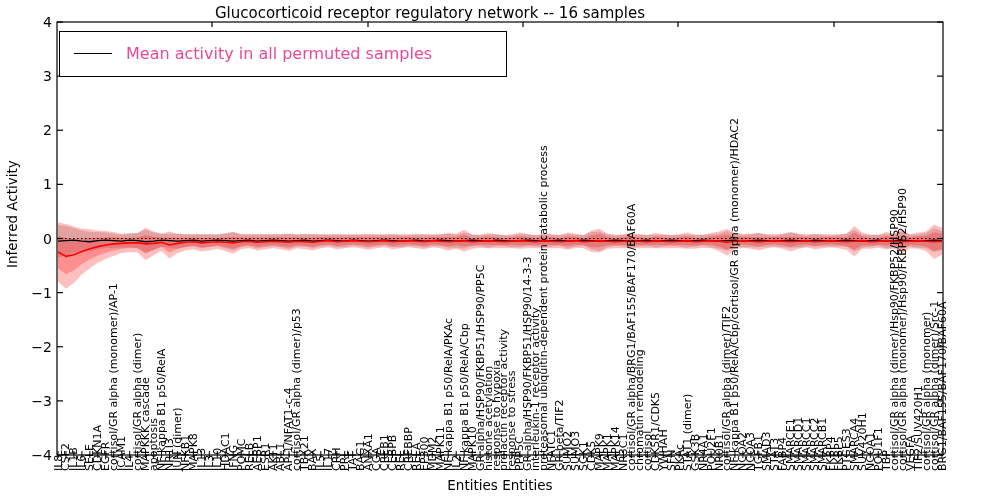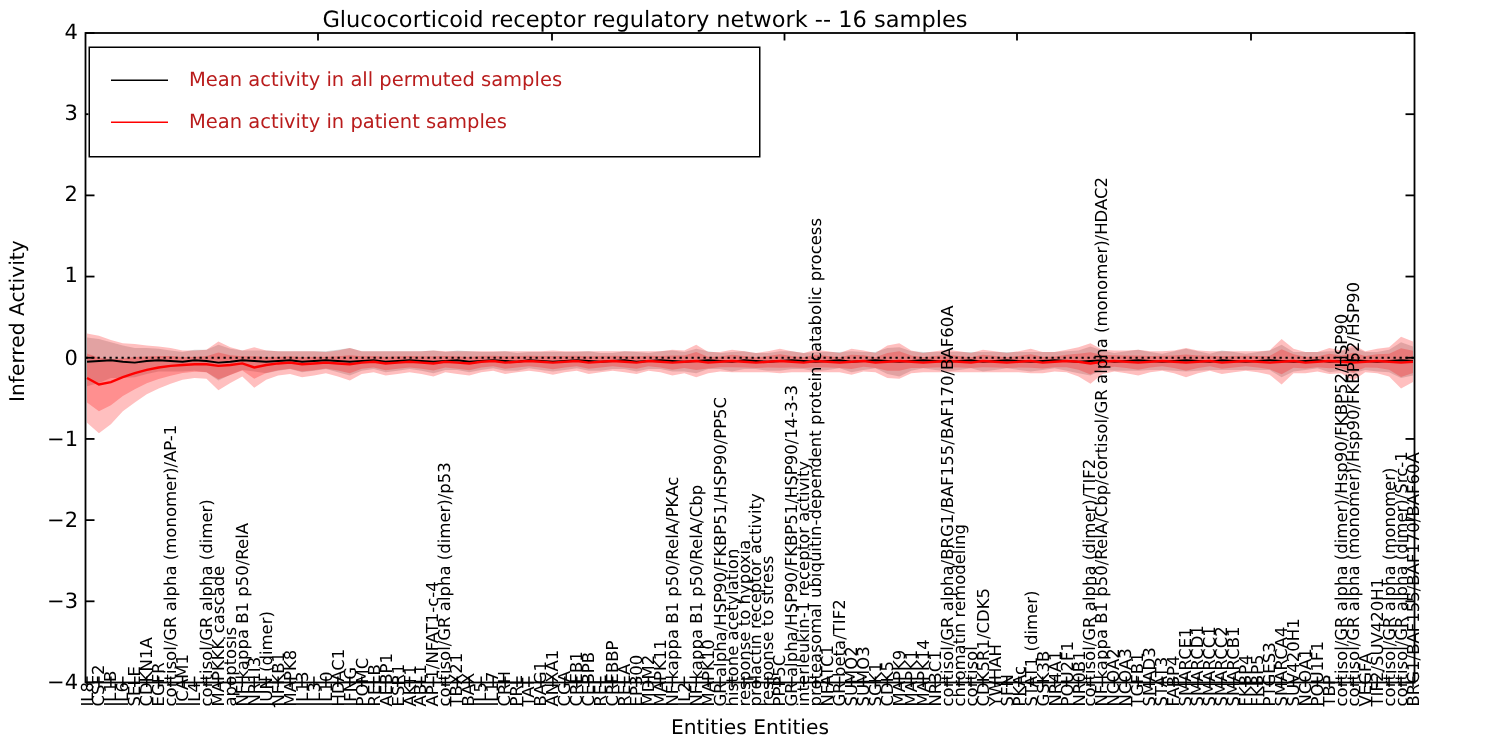--- a/index.html
+++ b/index.html
@@ -9,21 +9,21 @@
   .title{position:absolute;left:0;top:4px;width:860px;text-align:center;
          font-size:15px;color:#000;}
   .xlabel{position:absolute;left:0;top:477px;width:1000px;text-align:center;
           font-size:13.5px;color:#000;}
   .ylabel{position:absolute;left:4px;top:268px;transform-origin:0 0;
           transform:rotate(-90deg);font-size:13.5px;color:#000;white-space:nowrap;}
   .legend{position:absolute;left:59px;top:31px;width:448px;box-sizing:border-box;
           border:1.6px solid #000;background:#fff;padding:7px 10px 9px 10px;z-index:5;}
   .legend-row{display:flex;align-items:center;height:28px;}
   .legend-line{width:38px;height:0;border-top:1.6px solid #000;margin:0 14px 0 4px;flex:0 0 auto;}
-  .legend-label{font-size:13px;color:#b91c1c;white-space:nowrap;}
+  .legend-label{font-size:16px;color:#ec4899;white-space:nowrap;}
   .ytick-label{position:absolute;width:40px;text-align:right;font-size:14px;color:#000;
                transform:translateY(-50%);}
   .xtick-label{position:absolute;font-size:11px;line-height:11px;color:#000;
                white-space:nowrap;transform-origin:0 0;transform:rotate(-90deg);}
 </style>
 </head>
 <body>
 
 <div class="figure">
   <div class="title">Glucocorticoid receptor regulatory network -- 16 samples</div>
@@ -285,24 +285,20 @@
       <line x1="523" x2="523" y1="22" y2="27" stroke="#000" stroke-width="1.2"></line>
       <line x1="678" x2="678" y1="22" y2="27" stroke="#000" stroke-width="1.2"></line>
       <line x1="834" x2="834" y1="22" y2="27" stroke="#000" stroke-width="1.2"></line>
     </svg>
 
   <div class="legend">
     <div class="legend-row">
       <span class="legend-line" id="legend-line-0" style="border-top-color: rgb(0, 0, 0);"></span>
       <span class="legend-label">Mean activity in all permuted samples</span>
     </div>
-    <div class="legend-row">
-      <span class="legend-line" id="legend-line-1" style="border-top-color: rgb(255, 0, 0);"></span>
-      <span class="legend-label">Mean activity in patient samples</span>
-    </div>
   </div>
 
   <div id="tick-layer">
       <div class="ytick-label" style="left: 12px; top: 22px;">4</div>
       <div class="ytick-label" style="left: 12px; top: 76.125px;">3</div>
       <div class="ytick-label" style="left: 12px; top: 130.25px;">2</div>
       <div class="ytick-label" style="left: 12px; top: 184.375px;">1</div>
       <div class="ytick-label" style="left: 12px; top: 238.5px;">0</div>
       <div class="ytick-label" style="left: 12px; top: 292.625px;">−1</div>
       <div class="ytick-label" style="left: 12px; top: 346.75px;">−2</div>

